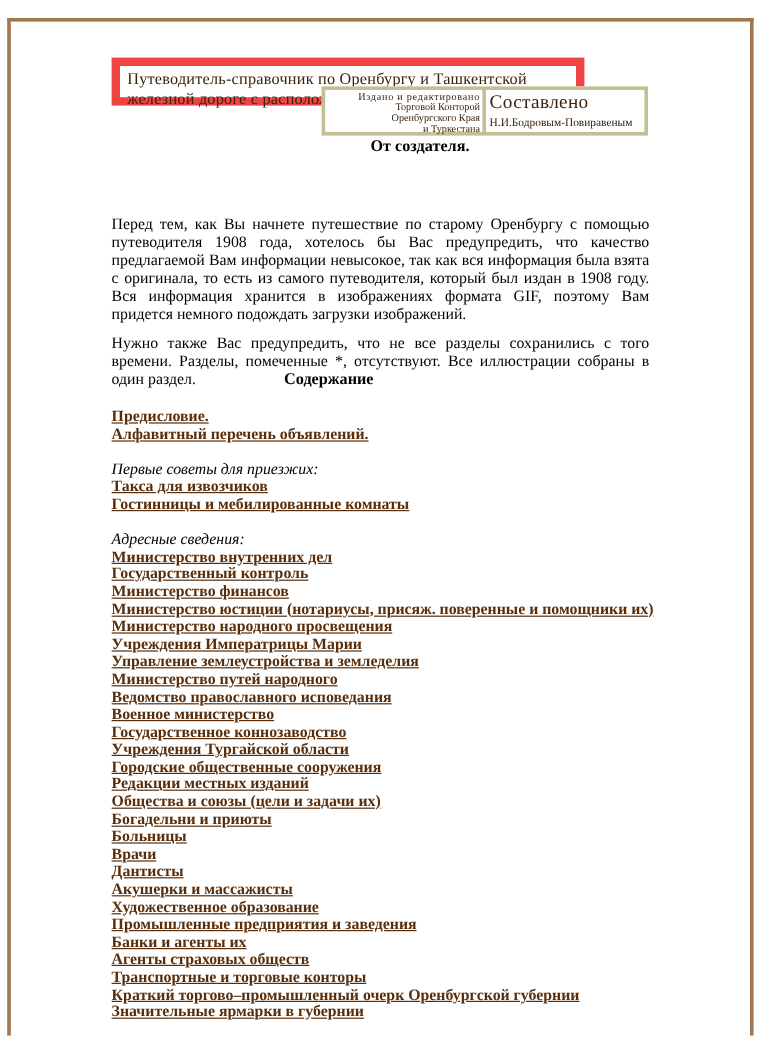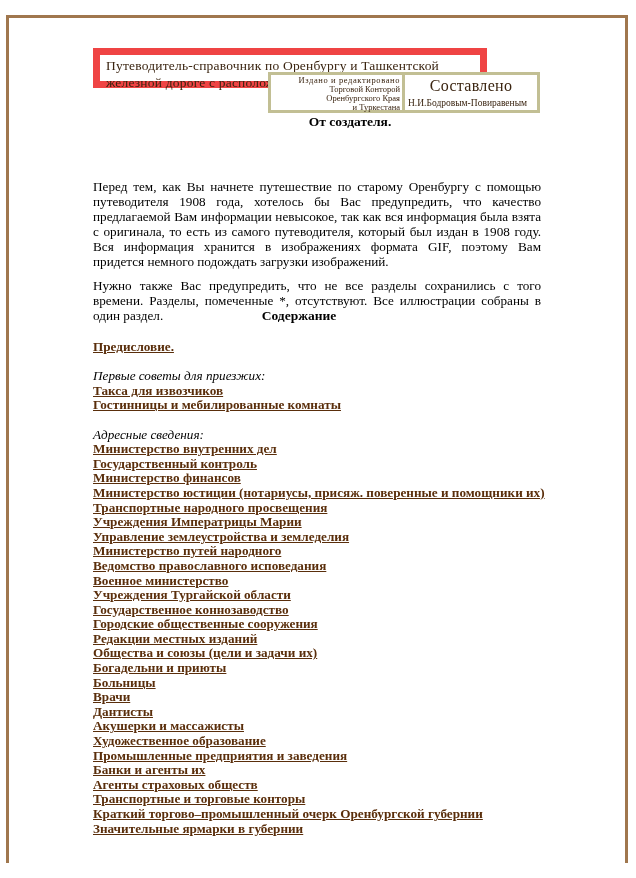--- a/index.html
+++ b/index.html
@@ -10,29 +10,29 @@
            box-sizing: border-box; }
   .banner { position: absolute; left: 93px; top: 33px; width: 394px; height: 40px;
             border: 7px solid #ef4444; box-sizing: border-box; background: #fff;
             padding: 2px 6px; font-size: 13.5px; line-height: 17px; letter-spacing: 0.2px; color: #3a2410; margin-top: 15px; }
   .subrow { position: absolute; left: 268px; top: 72px; width: 272px; height: 41px;
             border: 3px solid #c2bf94; box-sizing: border-box; display: flex; background:#fff; }
   .pub { width: 134px; border-right: 3px solid #c2bf94; box-sizing: border-box;
          text-align: right; font-size: 8.5px; line-height: 9px; color: #3a2410; padding: 1px 2px 0 2px; }
   .pub .l1 { letter-spacing: 0.6px; }
   .comp { flex: 1; padding: 1px 3px; color: #3a2410; }
-  .comp .big { font-size: 16px; line-height: 20px; letter-spacing: 0.3px; text-align: center; }
+  .comp .big { font-size: 16px; line-height: 20px; letter-spacing: 0.3px; }
   .comp .small { font-size: 9.5px; line-height: 12px; margin-top: 1px; }
   .h-creator { position: absolute; left: 0; width: 636px; top: 114px; text-align: center;
                font-weight: bold; font-size: 13.5px; padding-left: 32px; }
   .para { position: absolute; left: 93px; width: 448px; font-size: 13.2px; line-height: 15px; text-align: justify; margin-top: 32px; }
   .p1 { top: 147px; }
   .p2 { top: 246px; }
   .h-contents { position: absolute; left: 0; width: 548px; top: 308px; text-align: center;
-                font-weight: bold; font-size: 13.5px; padding-left: 25px; }
+                font-weight: bold; font-size: 13.5px; }
   .toc { position: absolute; left: 93px; top: 340px; width: 500px; font-size: 13.2px; line-height: 14.6px; }
   .toc a { color: #5a2e0b; text-decoration: underline; display: block; white-space: nowrap; font-weight: bold; }
   .toc .sec { font-style: italic; display: block; margin-top: 14.6px; }
 </style>
 </head>
 <body>
 
 <div class="frame"></div>
 
 <div class="banner">
@@ -53,39 +53,40 @@
 </div>
 
 <div class="h-creator">От создателя.</div>
 <div class="para p1">Перед тем, как Вы начнете путешествие по старому Оренбургу с помощью путеводителя 1908 года, хотелось бы Вас предупредить, что качество предлагаемой Вам информации невысокое, так как вся информация была взята с оригинала, то есть из самого путеводителя, который был издан в 1908 году. Вся информация хранится в изображениях формата GIF, поэтому Вам придется немного подождать загрузки изображений.</div>
 <div class="para p2">Нужно также Вас предупредить, что не все разделы сохранились с того времени. Разделы, помеченные *, отсутствуют. Все иллюстрации собраны в один раздел.</div>
 
 <div class="h-contents">Содержание</div>
 
 <div class="toc">
   <a href="#">Предисловие.</a>
+  <a href="#">Алфавитный перечень объявлений.</a>
 
   <span class="sec">Первые советы для приезжих:</span>
   <a href="#">Такса для извозчиков</a>
   <a href="#">Гостинницы и мебилированные комнаты</a>
 
   <span class="sec">Адресные сведения:</span>
   <div id="addr-links">
       <a href="#">Министерство внутренних дел</a>
       <a href="#">Государственный контроль</a>
       <a href="#">Министерство финансов</a>
       <a href="#">Министерство юстиции (нотариусы, присяж. поверенные и помощники их)</a>
-      <a href="#">Транспортные народного просвещения</a>
+      <a href="#">Министерство народного просвещения</a>
       <a href="#">Учреждения Императрицы Марии</a>
       <a href="#">Управление землеустройства и земледелия</a>
       <a href="#">Министерство путей народного</a>
       <a href="#">Ведомство православного исповедания</a>
       <a href="#">Военное министерство</a>
+      <a href="#">Государственное коннозаводство</a>
       <a href="#">Учреждения Тургайской области</a>
-      <a href="#">Государственное коннозаводство</a>
       <a href="#">Городские общественные сооружения</a>
       <a href="#">Редакции местных изданий</a>
       <a href="#">Общества и союзы (цели и задачи их)</a>
       <a href="#">Богадельни и приюты</a>
       <a href="#">Больницы</a>
       <a href="#">Врачи</a>
       <a href="#">Дантисты</a>
       <a href="#">Акушерки и массажисты</a>
       <a href="#">Художественное образование</a>
       <a href="#">Промышленные предприятия и заведения</a>

